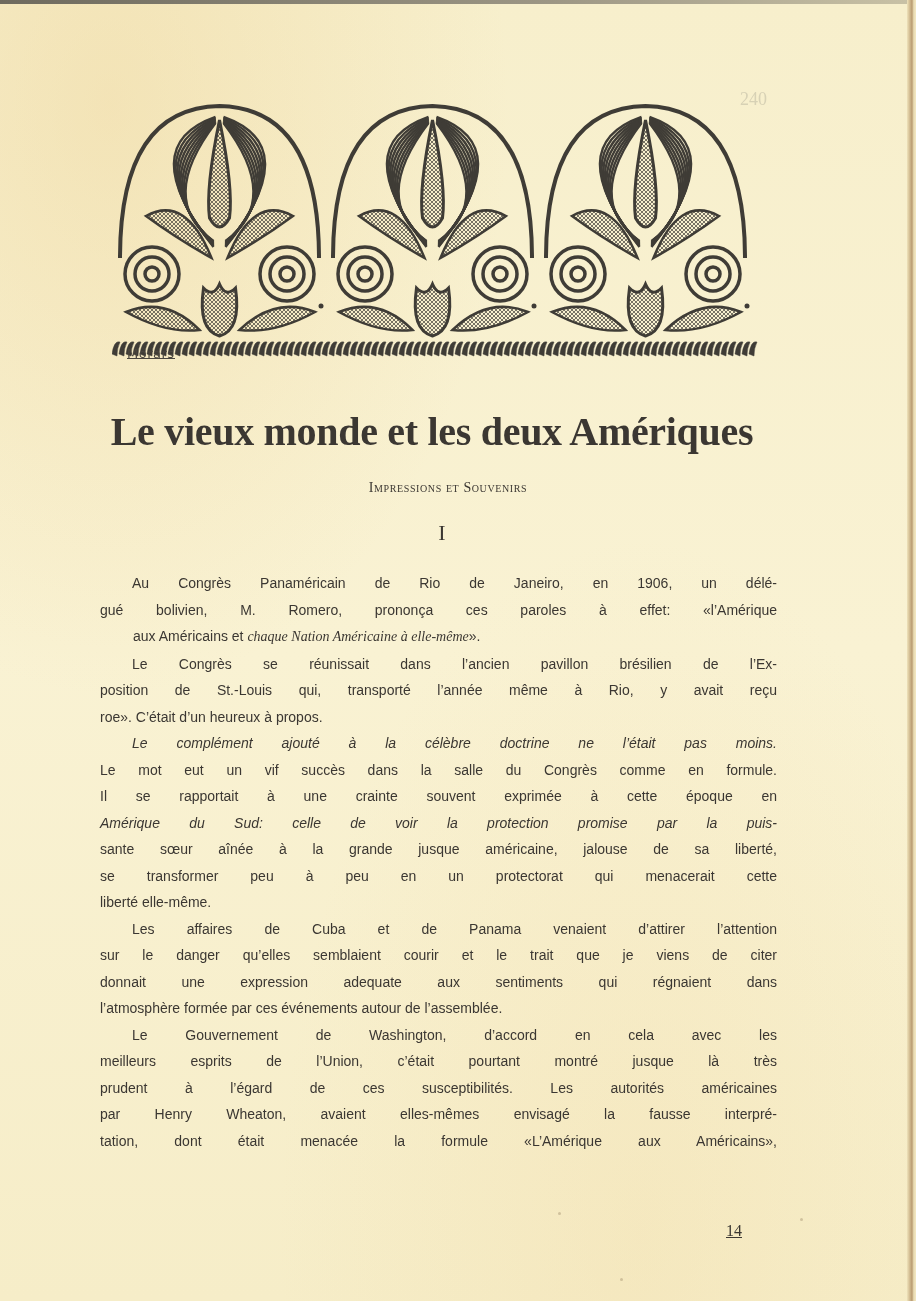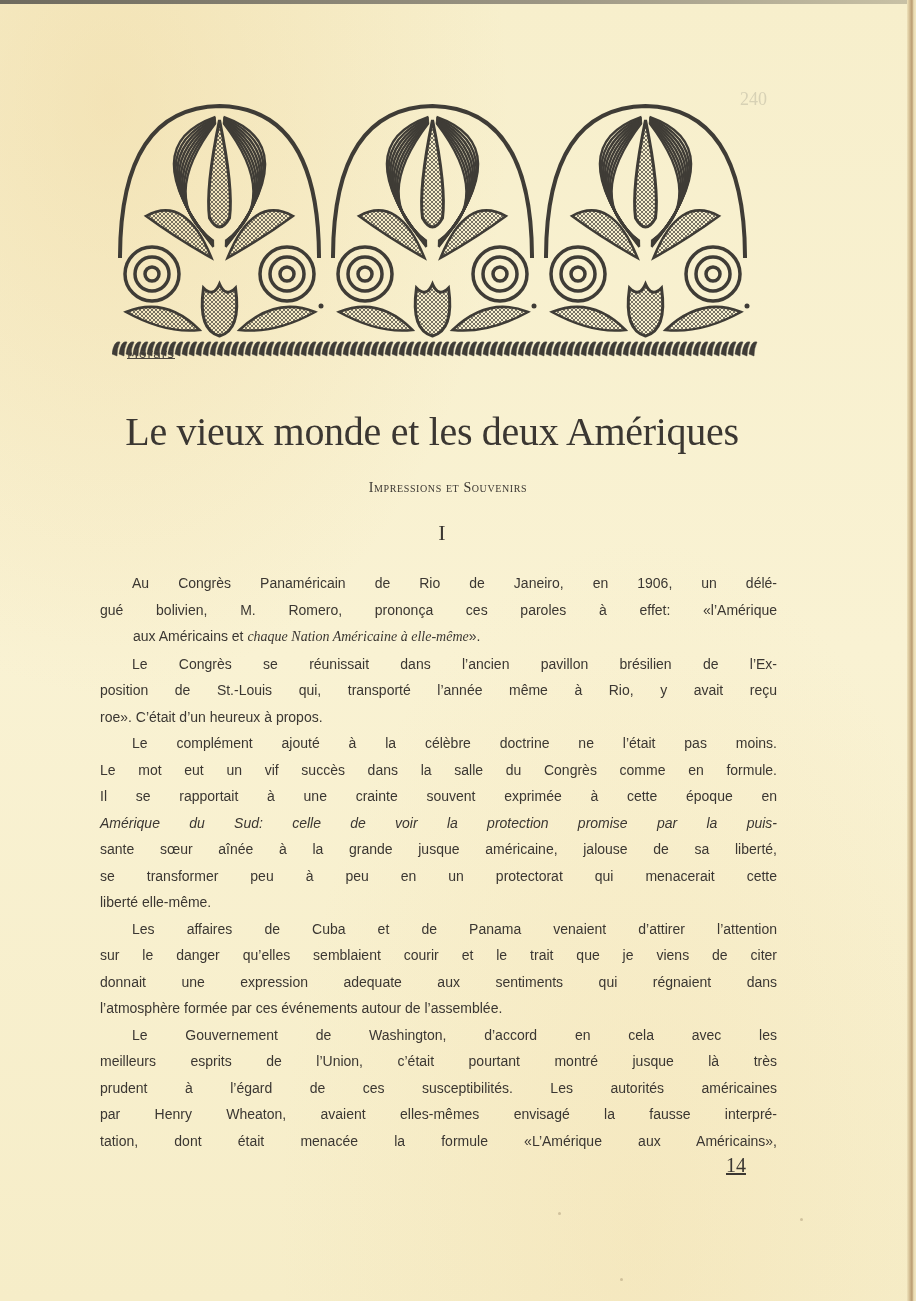--- a/index.html
+++ b/index.html
@@ -57,21 +57,21 @@
       color: #4a463e;
       border-bottom: 1px solid #4a463e;
       line-height: 9px;
     }
     .title {
       position: absolute;
       left: 0; top: 408px;
       width: 916px;
       text-align: center;
       font-size: 40px;
-      font-weight: normal;
+      font-weight: bold;
       color: #3b3732;
       letter-spacing: -0.3px;
       margin: 0;
       padding-right: 52px;
       box-sizing: border-box;
     }
     .subtitle {
       position: absolute;
       left: 0; top: 480px;
       width: 916px;
@@ -110,22 +110,22 @@
       white-space: nowrap;
       overflow: visible;
     }
     .body-text .line.last {
       text-align-last: left;
     }
     .body-text .line.indent { padding-left: 32px; }
     .italic { font-family: "Liberation Serif", serif; font-style: italic; }
     .folio {
       position: absolute;
-      left: 726px; top: 1154px;
-      font-size: 20px;
+      left: 726px; top: 1222px;
+      font-size: 16px;
       color: #3b3732;
       text-decoration: underline;
     }
     .speck {
       position: absolute;
       width: 3px; height: 3px;
       border-radius: 50%;
       background: rgba(140,120,90,0.35);
     }
   </style>
@@ -340,21 +340,21 @@
         <span class="line indent" style="white-space: nowrap;"><span style="white-space: nowrap; word-spacing: 0px;">Au Congrès Panaméricain de Rio de Janeiro, en 1906, un délé-</span></span>
         <span class="line" style="white-space: nowrap;"><span style="white-space: nowrap; word-spacing: 0px;">gué bolivien, M. Romero, prononça ces paroles à effet: «l’Amérique</span></span>
         <span class="line last" style="white-space: nowrap; margin-left: 33px;"><span style="white-space: nowrap;"><span>aux Américains et </span><span class="italic">chaque Nation Américaine à elle-même</span><span>».</span></span></span>
       </div>
       <div>
         <span class="line indent" style="white-space: nowrap;"><span style="white-space: nowrap; word-spacing: 0px;">Le Congrès se réunissait dans l’ancien pavillon brésilien de l’Ex-</span></span>
         <span class="line" style="white-space: nowrap;"><span style="white-space: nowrap; word-spacing: 0px;">position de St.-Louis qui, transporté l’année même à Rio, y avait reçu</span></span>
         <span class="line last" style="white-space: nowrap;"><span style="white-space: nowrap;">roe». C’était d’un heureux à propos.</span></span>
       </div>
       <div>
-        <span class="line indent" style="white-space: nowrap;"><span style="white-space: nowrap; word-spacing: 0px;">Le complément ajouté à la célèbre doctrine ne l’était pas moins.</span></span>
+        <span class="line indent" style="white-space: nowrap;"><span style="white-space: nowrap; word-spacing: 0px; font-style: italic;">Le complément ajouté à la célèbre doctrine ne l’était pas moins.</span></span>
         <span class="line" style="white-space: nowrap;"><span style="white-space: nowrap; word-spacing: 0px;">Le mot eut un vif succès dans la salle du Congrès comme en formule.</span></span>
         <span class="line" style="white-space: nowrap;"><span style="white-space: nowrap; word-spacing: 0px;">Il se rapportait à une crainte souvent exprimée à cette époque en</span></span>
         <span class="line" style="white-space: nowrap;"><span style="white-space: nowrap; word-spacing: 0px; font-style: italic;">Amérique du Sud: celle de voir la protection promise par la puis-</span></span>
         <span class="line" style="white-space: nowrap;"><span style="white-space: nowrap; word-spacing: 0px;">sante sœur aînée à la grande jusque américaine, jalouse de sa liberté,</span></span>
         <span class="line" style="white-space: nowrap;"><span style="white-space: nowrap; word-spacing: 0px;">se transformer peu à peu en un protectorat qui menacerait cette</span></span>
         <span class="line last" style="white-space: nowrap;"><span style="white-space: nowrap;">liberté elle-même.</span></span>
       </div>
       <div>
         <span class="line indent" style="white-space: nowrap;"><span style="white-space: nowrap; word-spacing: 0px;">Les affaires de Cuba et de Panama venaient d’attirer l’attention</span></span>
         <span class="line" style="white-space: nowrap;"><span style="white-space: nowrap; word-spacing: 0px;">sur le danger qu’elles semblaient courir et le trait que je viens de citer</span></span>

